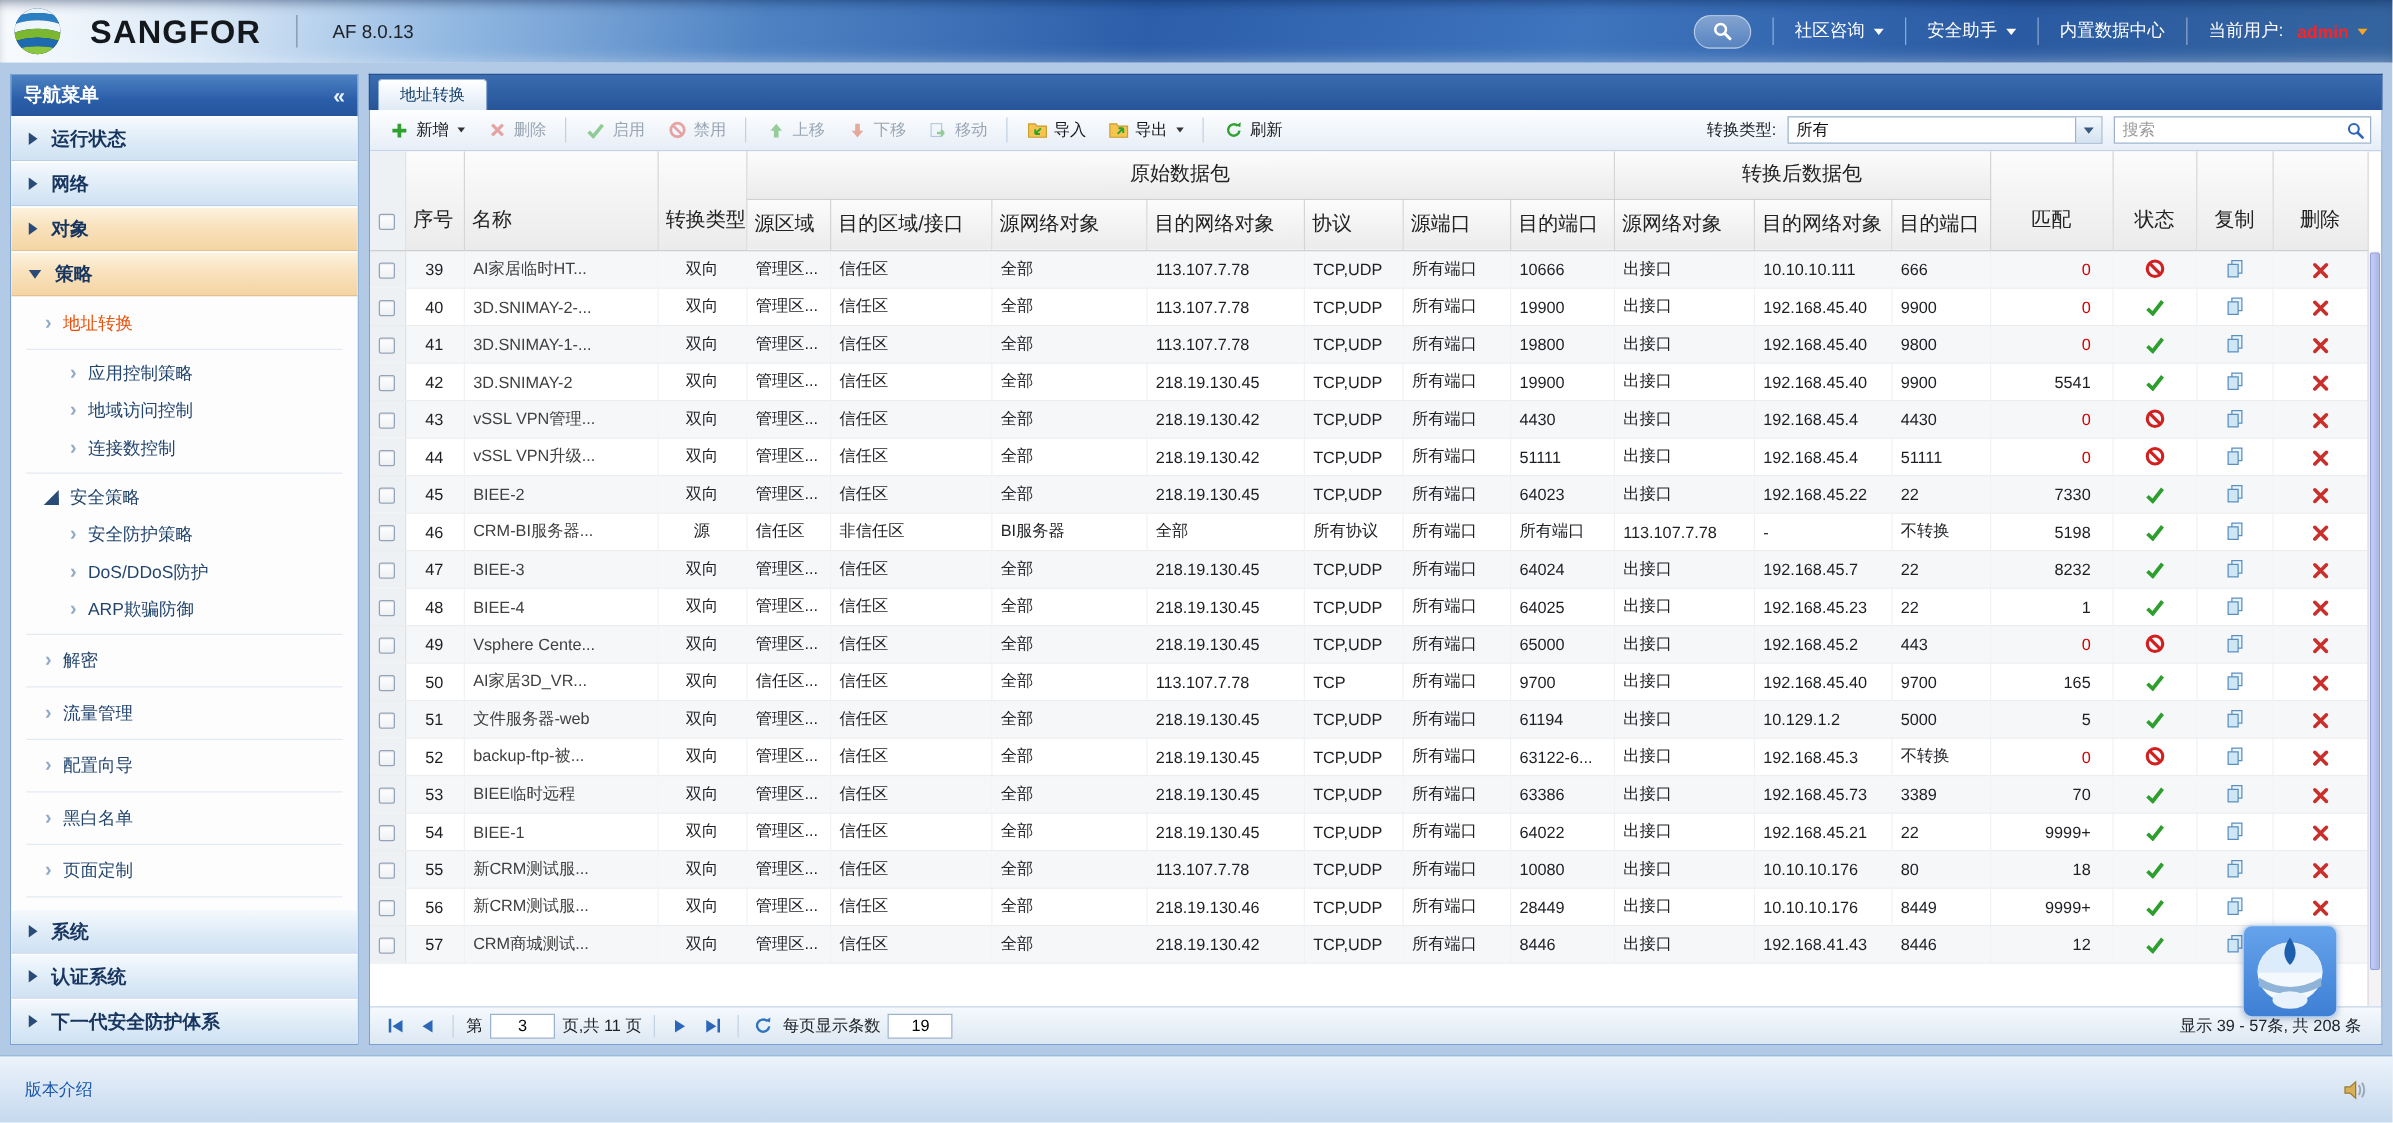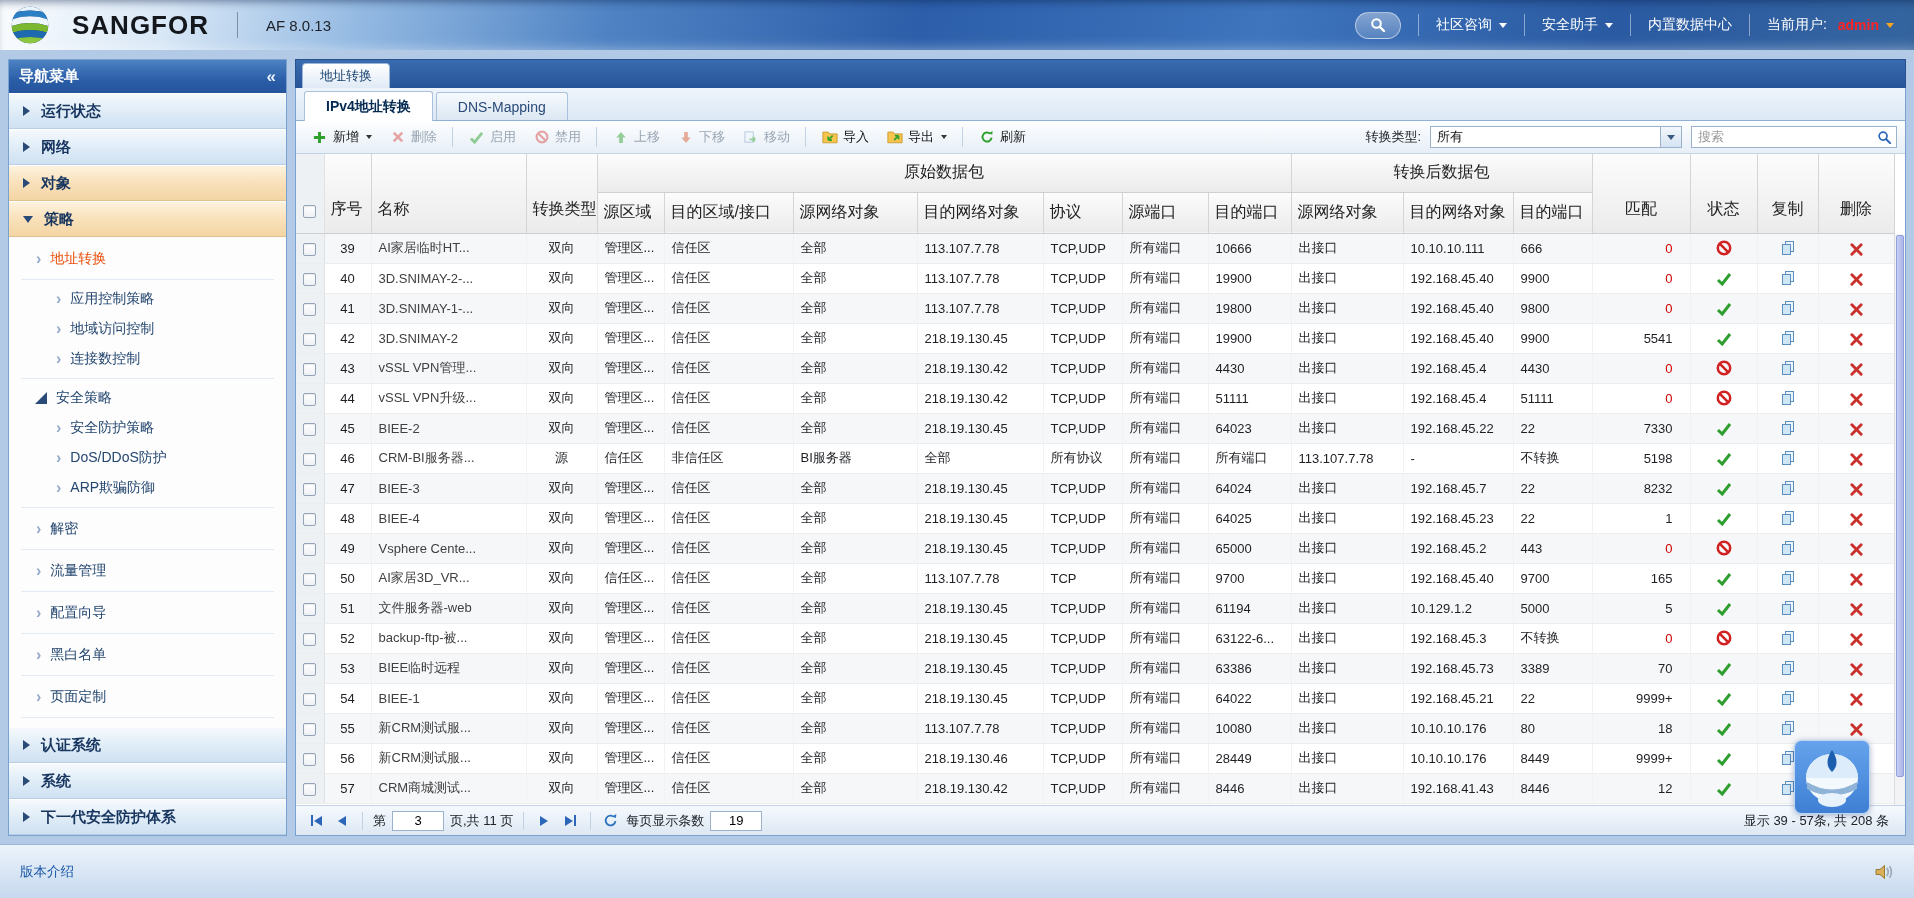--- a/index.html
+++ b/index.html
@@ -274,42 +274,38 @@
             <div class="sb-div"></div>
             <div class="sb-leaf">
               <span class="chev">›</span>
               <span class="lbl">页面定制</span>
             </div>
             <div class="sb-div"></div>
           </div>
           <div class="sb-spacer"></div>
           <div class="sb-bar">
             <span class="arr-right"></span>
-            <span class="lbl">认证系统</span>
+            <span class="lbl">系统</span>
           </div>
           <div class="sb-bar">
             <span class="arr-right"></span>
-            <span class="lbl">系统</span>
+            <span class="lbl">认证系统</span>
           </div>
           <div class="sb-bar">
             <span class="arr-right"></span>
             <span class="lbl">下一代安全防护体系</span>
           </div>
         </div>
     </aside>
 
     <section class="main">
       <div class="wintabs">
         <div class="wintab">地址转换</div>
       </div>
       <div class="panel">
-        <div class="tabs" id="inner-tabs">
-            <div class="tab active">IPv4地址转换</div>
-            <div class="tab">DNS-Mapping</div>
-          </div>
 
         <div class="toolbar">
           <span id="tb-buttons" style="display:flex;align-items:center;gap:3px;">
               <div class="tbtn">
                 <span class="ic">
                   <svg width="13" height="13" viewBox="0 0 14 14">
                     <path d="M7 1 V13 M1 7 H13" stroke="#2fa12f" stroke-width="3.2"></path>
                   </svg>
                 </span>
                 <span class="tl">新增</span>

